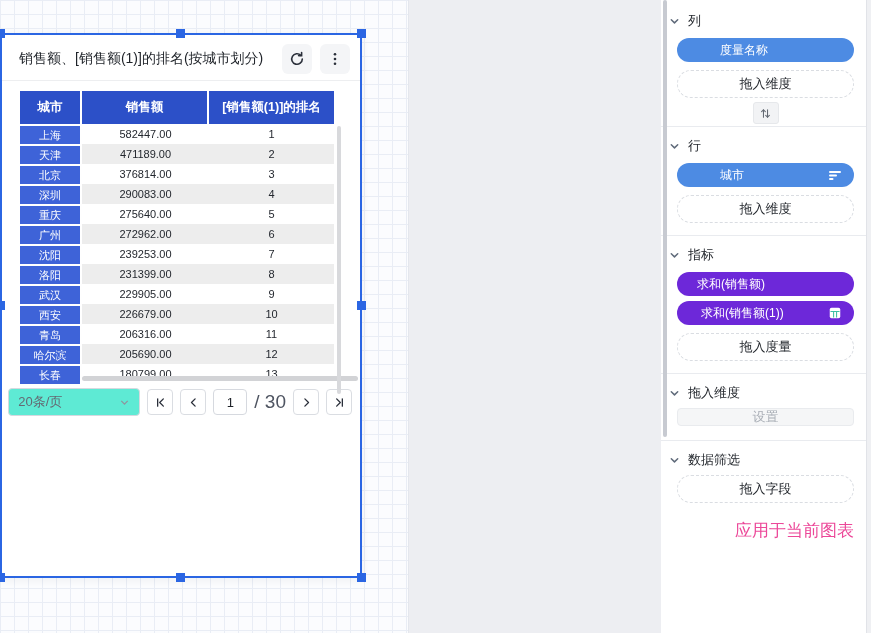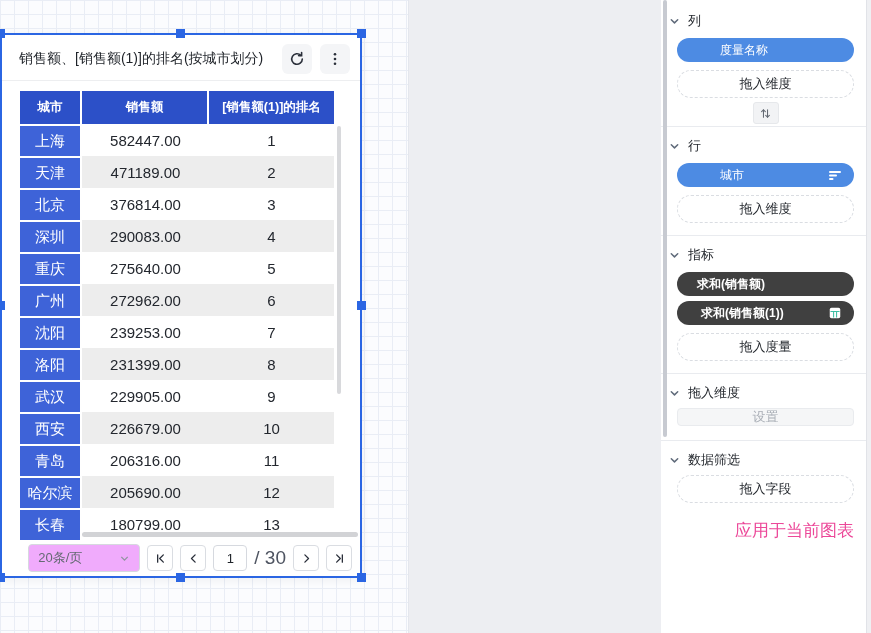--- a/index.html
+++ b/index.html
@@ -34,36 +34,36 @@
   .card-title { flex:1; font-size:14px; color:#1F2329; white-space:nowrap; }
   .icon-btn { width:30px; height:30px; border-radius:6px; background:#F4F5F7; border:none;
     display:flex; align-items:center; justify-content:center; margin-left:8px; cursor:pointer; }
   .card-divider { height:1px; background:#EDEEF0; }
 
   .table-wrap { position:relative; margin:10px 0 0 18px; width:334px; }
   table.tbl { border-collapse:separate; border-spacing:0; table-layout:fixed; width:314px; }
   .tbl th { background:#2C50C8; color:#FFFFFF; height:33px; font-size:12.5px; font-weight:600;
     text-align:center; border-right:2px solid #FFFFFF; overflow:hidden; white-space:nowrap; }
   .tbl th:last-child { border-right:none; }
-  .tbl td { height:32px; font-size:15px; color:#23272E; text-align:center; white-space:nowrap; }
+  .tbl td { height:20px; font-size:11px; color:#23272E; text-align:center; white-space:nowrap; }
   .tbl td.lbl { background:#3E63D8; color:#FFFFFF; border-right:2px solid #FFFFFF;
     border-top:2px solid #FFFFFF; }
   .tbl tbody tr:nth-child(even) td:not(.lbl) { background:#EDEDED; }
   .tbl tbody tr:nth-child(odd) td:not(.lbl) { background:#FFFFFF; }
 
   .h-scroll { position:absolute; left:62px; bottom:3px; width:276px; height:5px;
     background:#D2D3D6; border-radius:3px; }
   .v-scroll { position:absolute; left:317px; top:35px; width:4px; height:268px;
     background:#D8D9DC; border-radius:2px; }
 
   .pager { display:flex; align-items:center; justify-content:flex-end; gap:7px;
     margin:4px 8px 0 0; height:28px; }
-  .page-size { width:112px; height:28px; border:1px solid #D6D9DF; border-radius:4px;
+  .page-size { width:132px; height:28px; border:1px solid #D6D9DF; border-radius:4px;
     display:flex; align-items:center; padding:12px 9px; color:#646A73; font-size:13px;
-    background:#f0abfc; cursor:pointer; }
+    background:#5eead4; cursor:pointer; }
   .page-size span { flex:1; }
   .pg-btn { width:26px; height:26px; border:1px solid #DADDE2; border-radius:4px; background:#fff;
     display:flex; align-items:center; justify-content:center; cursor:pointer; }
   .page-input { width:34px; height:26px; border:1px solid #D6D9DF; border-radius:4px;
     display:flex; align-items:center; justify-content:center; font-size:13px; color:#1F2329; background:#fff; }
   .page-total { font-size:19px; color:#4E5461; }
 
   
   .panel-scroll { position:absolute; left:663px; top:0; width:4px; height:437px;
     background:#C7CAD1; border-radius:2px; z-index:5; }
@@ -71,21 +71,21 @@
     background:#FFFFFF; padding:0 12px 0 16px; }
   .win-strip { position:absolute; left:866px; top:0; width:5px; height:633px;
     background:#EFF0F3; border-left:1px solid #E1E3E8; }
 
   .sec-header { display:flex; align-items:center; gap:8px; height:26px;
     margin-left:-8px; font-size:13px; color:#1F2329; font-weight:500; cursor:pointer; }
   .pill { height:24px; border-radius:12px; color:#FFFFFF; font-size:12px;
     display:flex; align-items:center; justify-content:space-between;
     padding:0 12px 0 20px; cursor:pointer; }
   .pill.blue { background:#4D8BE3;padding-left:43px; }
-  .pill.green { background:#404040;font-weight:bold; }
+  .pill.green { background:#6d28d9; }
   .drop-btn { height:28px; border:1px dashed #DADDE2; border-radius:14px; background:#FFFFFF;
     display:flex; align-items:center; justify-content:center; font-size:13px; color:#1F2329; cursor:pointer; }
   .swap-row { display:flex; justify-content:center; }
   .swap-btn { width:26px; height:22px; background:#F2F3F5; border:1px solid #E6E8EB; border-radius:3px;
     display:flex; align-items:center; justify-content:center; cursor:pointer; }
   .divider { height:1px; background:#E9EBEF; margin:0 -12px 0 -16px; }
   .settings-btn { height:18px; width:100%; background:#F5F6F7; border:1px solid #E9EBEE; border-radius:4px;
     color:#A9AEB6; font-size:13px; display:flex; align-items:center; justify-content:center; cursor:pointer; }
   .apply-note { text-align:right; color:#ec4899; font-size:17px; }
 

